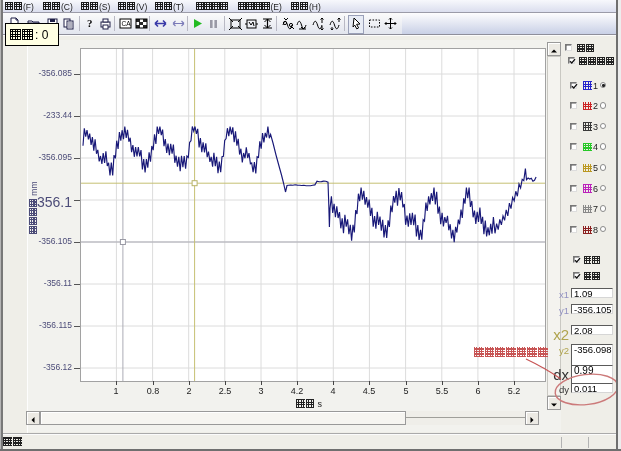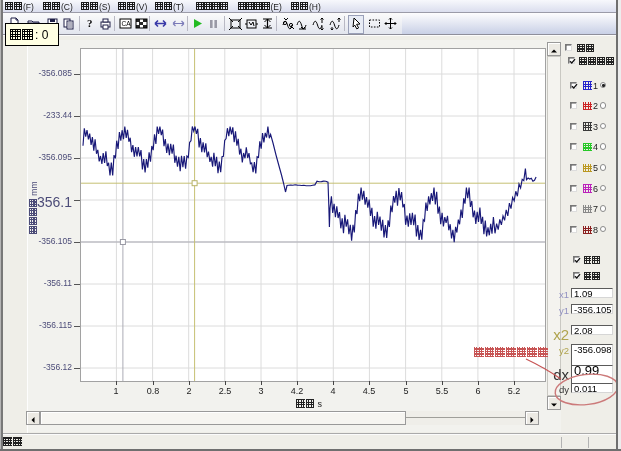--- a/index.html
+++ b/index.html
@@ -281,21 +281,21 @@
     <div style="position:absolute;left:583.5px;top:272px;color:#222;"><i class="z" style="width:7.5px;height:7.5px;margin-right:1.0px;"></i><i class="z" style="width:7.5px;height:7.5px;margin-right:1.0px;"></i></div>
 <div style="position:absolute;left:550px;top:288.5px;width:19px;text-align:right;font-size:9.5px;color:#9292c2;">x1</div>
     <div style="position:absolute;left:571px;top:287.5px;width:42px;height:10px;background:#fff;border:1px solid #c9c9c9;border-top-color:#5a5a5a;border-left-color:#5a5a5a;border-bottom-color:#d6d6d6;border-right-color:#d6d6d6;font-size:9.5px;line-height:10px;padding-left:2px;color:#000;">1.09</div>
     <div style="position:absolute;left:550px;top:304.5px;width:19px;text-align:right;font-size:9.5px;color:#9292c2;">y1</div>
     <div style="position:absolute;left:571px;top:303.5px;width:42px;height:10px;background:#fff;border:1px solid #c9c9c9;border-top-color:#5a5a5a;border-left-color:#5a5a5a;border-bottom-color:#d6d6d6;border-right-color:#d6d6d6;font-size:9.5px;line-height:10px;padding-left:2px;color:#000;">-356.105</div>
     <div style="position:absolute;left:550px;top:325.5px;width:19px;text-align:right;font-size:15px;color:#b0a44e;">x2</div>
     <div style="position:absolute;left:571px;top:324.5px;width:42px;height:10px;background:#fff;border:1px solid #c9c9c9;border-top-color:#5a5a5a;border-left-color:#5a5a5a;border-bottom-color:#d6d6d6;border-right-color:#d6d6d6;font-size:9.5px;line-height:10px;padding-left:2px;color:#000;">2.08</div>
     <div style="position:absolute;left:550px;top:344.5px;width:19px;text-align:right;font-size:9.5px;color:#b0a44e;">y2</div>
     <div style="position:absolute;left:571px;top:343.5px;width:42px;height:27px;background:#fff;border:1px solid #c9c9c9;border-top-color:#5a5a5a;border-left-color:#5a5a5a;border-bottom-color:#d6d6d6;border-right-color:#d6d6d6;font-size:9.5px;line-height:10px;padding-left:2px;color:#000;">-356.098</div>
     <div style="position:absolute;left:550px;top:366px;width:19px;text-align:right;font-size:15px;color:#333;">dx</div>
-    <div style="position:absolute;left:571px;top:365px;width:42px;height:27px;background:#fff;border:1px solid #c9c9c9;border-top-color:#5a5a5a;border-left-color:#5a5a5a;border-bottom-color:#d6d6d6;border-right-color:#d6d6d6;font-size:13px;line-height:10px;padding-left:2px;color:#000;">0.99</div>
+    <div style="position:absolute;left:571px;top:365px;width:42px;height:27px;background:#fff;border:1px solid #c9c9c9;border-top-color:#5a5a5a;border-left-color:#5a5a5a;border-bottom-color:#d6d6d6;border-right-color:#d6d6d6;font-size:10px;line-height:10px;padding-left:2px;color:#000;">0.99</div>
     <div style="position:absolute;left:550px;top:383.5px;width:19px;text-align:right;font-size:9.5px;color:#333;">dy</div>
     <div style="position:absolute;left:571px;top:382.5px;width:42px;height:10px;background:#fff;border:1px solid #c9c9c9;border-top-color:#5a5a5a;border-left-color:#5a5a5a;border-bottom-color:#d6d6d6;border-right-color:#d6d6d6;font-size:9.5px;line-height:10px;padding-left:2px;color:#000;">0.011</div>
 
 <div style="position:absolute;left:474px;top:347px;color:#c75454;"><i class="z" style="width:9.5px;height:9.5px;margin-right:1.2px;"></i><i class="z" style="width:9.5px;height:9.5px;margin-right:1.2px;"></i><i class="z" style="width:9.5px;height:9.5px;margin-right:1.2px;"></i><i class="z" style="width:9.5px;height:9.5px;margin-right:1.2px;"></i><i class="z" style="width:9.5px;height:9.5px;margin-right:1.2px;"></i><i class="z" style="width:9.5px;height:9.5px;margin-right:1.2px;"></i><i class="z" style="width:9.5px;height:9.5px;margin-right:1.2px;"></i></div>
 <svg style="position:absolute;left:440px;top:340px;" width="181" height="80" viewBox="0 0 181 80">
 <path d="M86 19 Q 105 28 121 39" fill="none" stroke="#c75454" stroke-width="1.2"></path>
 <ellipse cx="146.5" cy="49.5" rx="31.5" ry="15" fill="none" stroke="#cc7a7a" stroke-width="1.4" transform="rotate(-7 146.5 49.5)"></ellipse>
 </svg>
 
 <div style="position:absolute;left:5px;top:23px;width:54px;height:23px;background:#ffffe3;border:1px solid #000;color:#000;font-size:12px;padding-left:4px;display:flex;align-items:center;">

